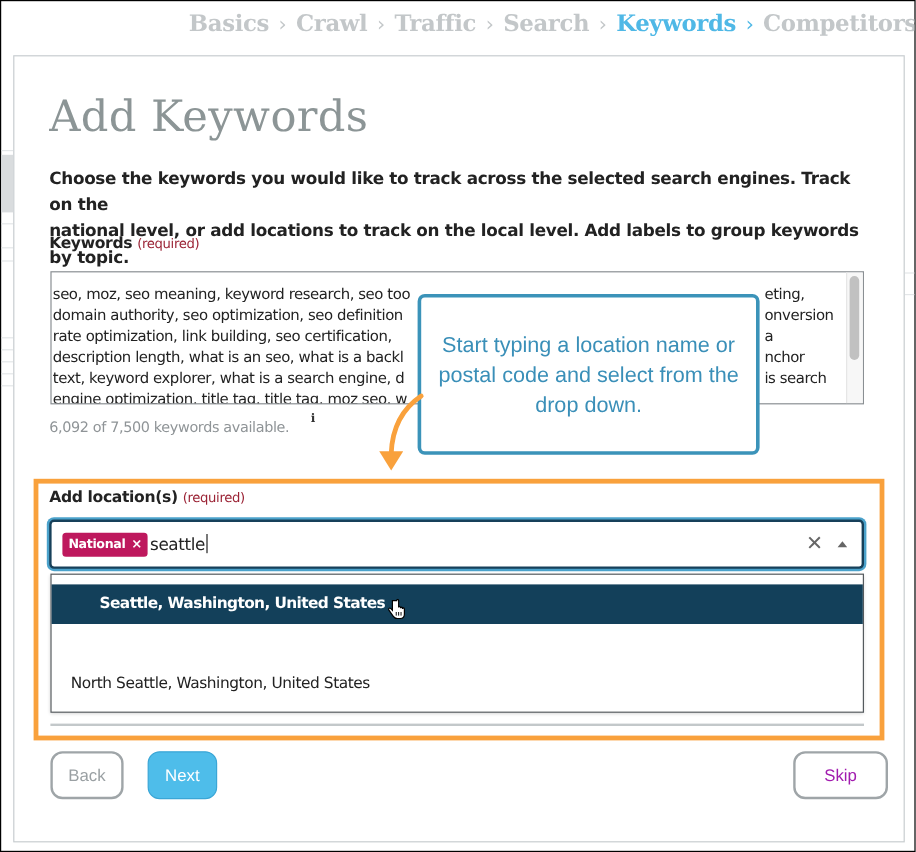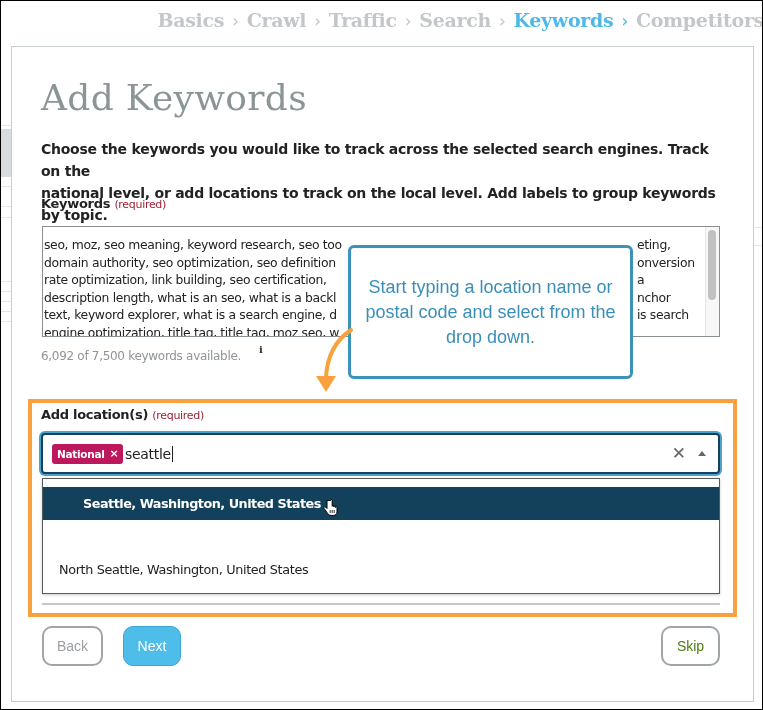--- a/index.html
+++ b/index.html
@@ -137,21 +137,21 @@
       background: #c3c8ca;
     }
     .btn {
       position: absolute; top: 625px; height: 40px;
       font-family: "Liberation Sans", sans-serif; font-size: 14px;
       display: flex; align-items: center; justify-content: center;
       border-radius: 10px;
     }
     .btn-back { left: 41px; width: 61px; border: 2px solid #9fa5a8; color: #9aa0a3; background: #fff; }
     .btn-next { left: 122px; width: 58px; background: #4ebdea; color: #fff; border: 1px solid #3aa6d6; }
-    .btn-skip { left: 660px; width: 59px; border: 2px solid #9fa5a8; color: #4d7c0f; background: #fff; }
+    .btn-skip { left: 660px; width: 79px; border: 2px solid #9fa5a8; color: #a21caf; background: #fff; }
     .edge-stub { position: absolute; background: #e3e6e8; }
   </style>
 </head>
 <body>
 
 <div class="steps">
   <span>Basics</span><span class="sep">›</span><span>Crawl</span><span class="sep">›</span><span>Traffic</span><span class="sep">›</span><span>Search</span><span class="sep">›</span><span class="active">Keywords</span><span class="sep active">›</span><span>Competitors</span>
 </div>
 
 <div class="edge-stub" style="left:0;top:128px;width:10px;height:48px;background:#d9dcde;"></div>

